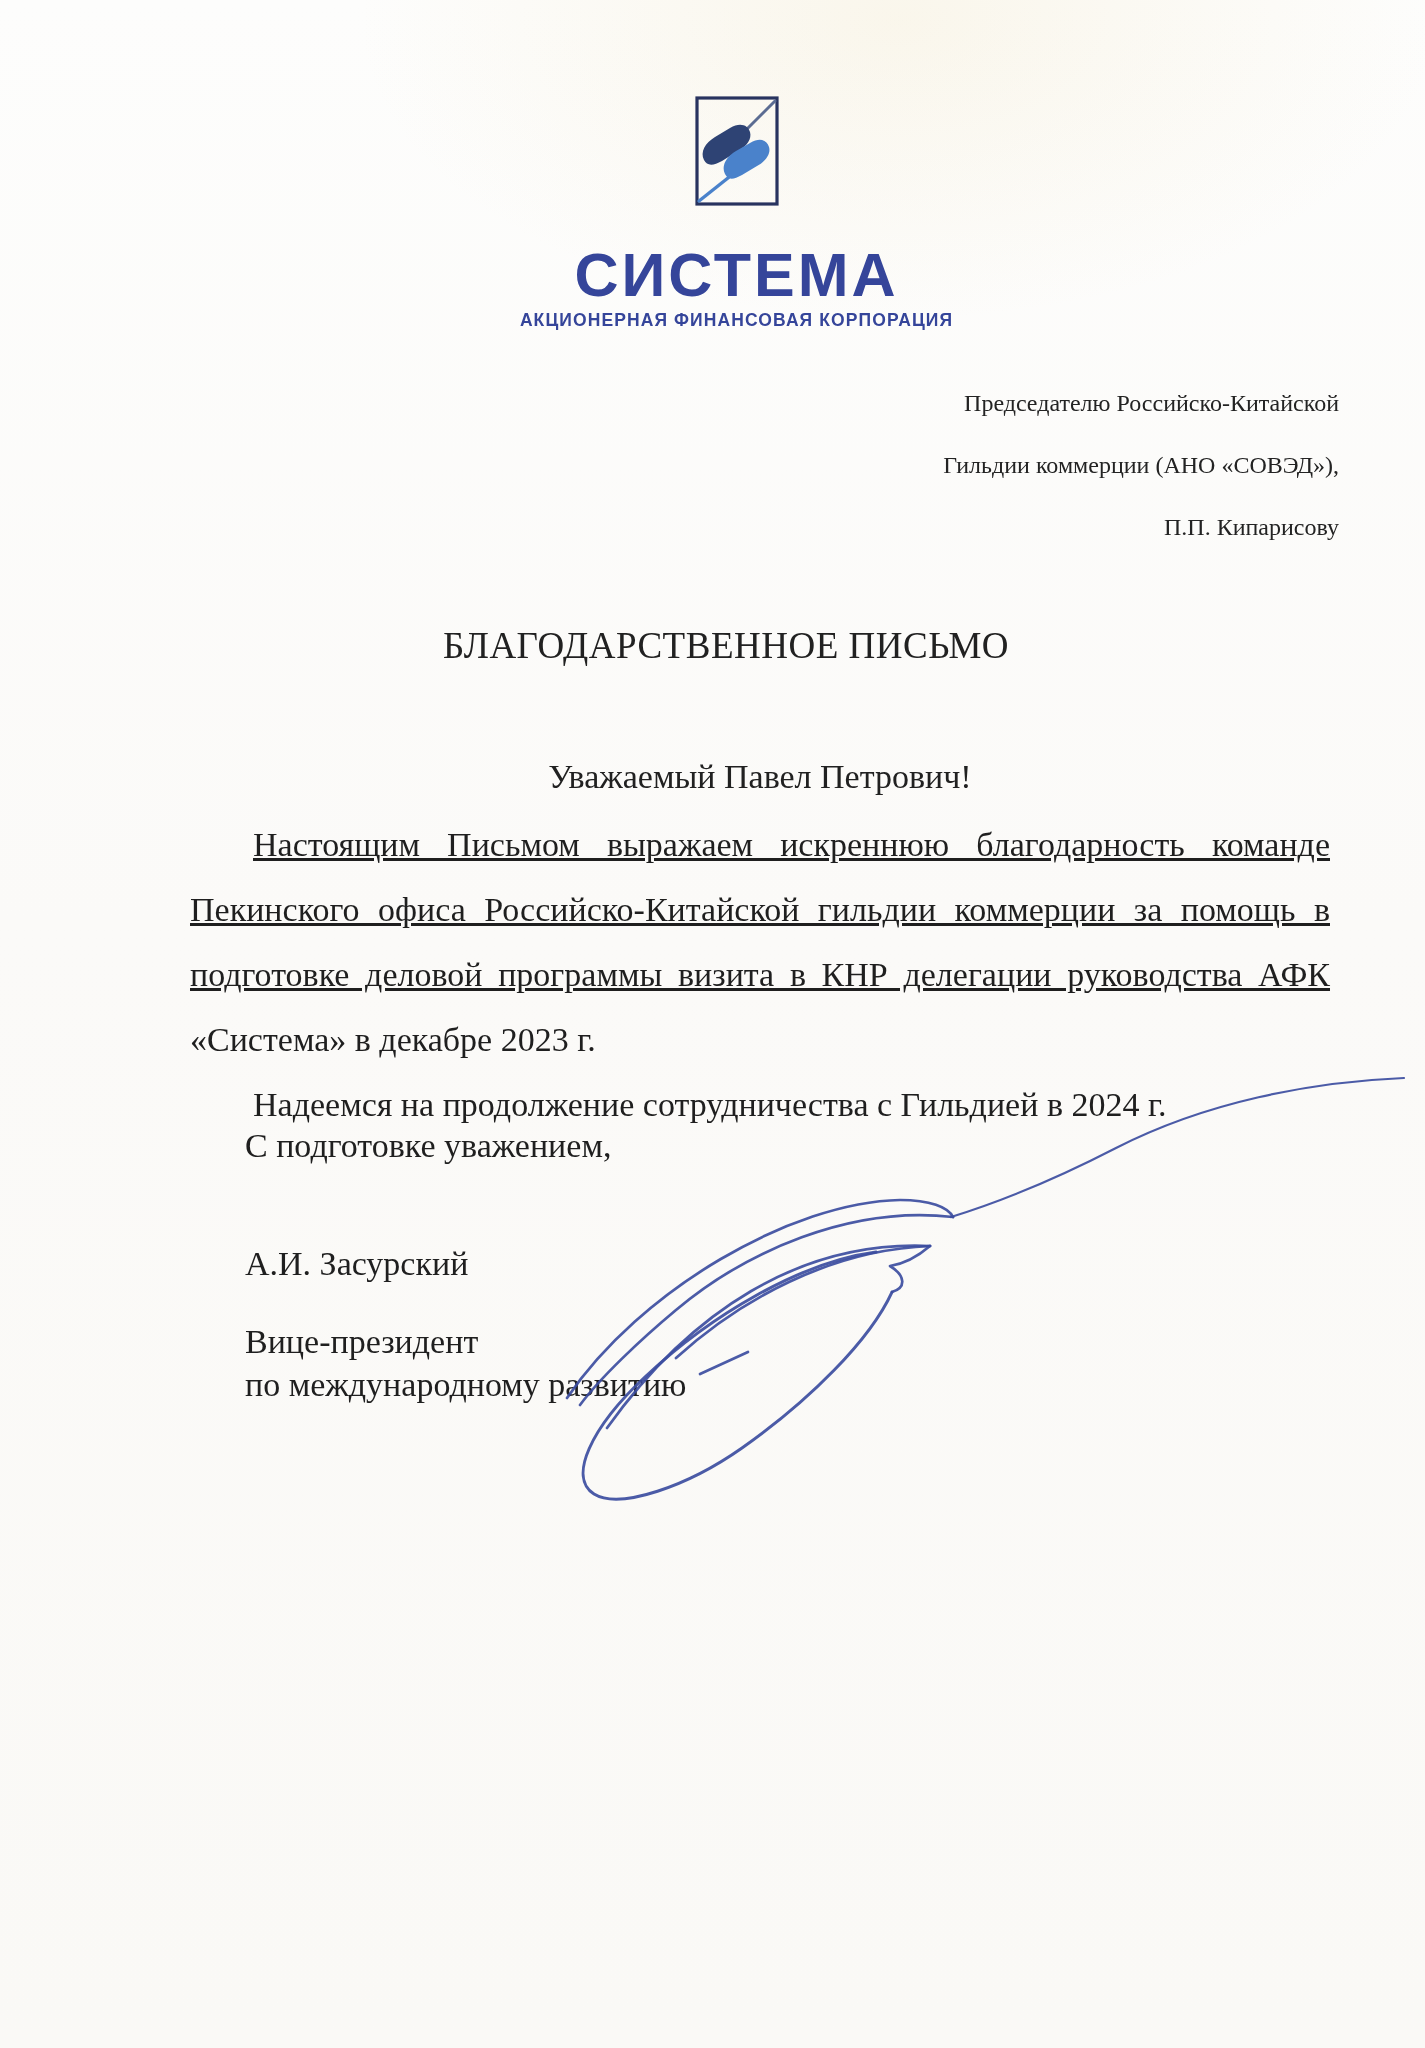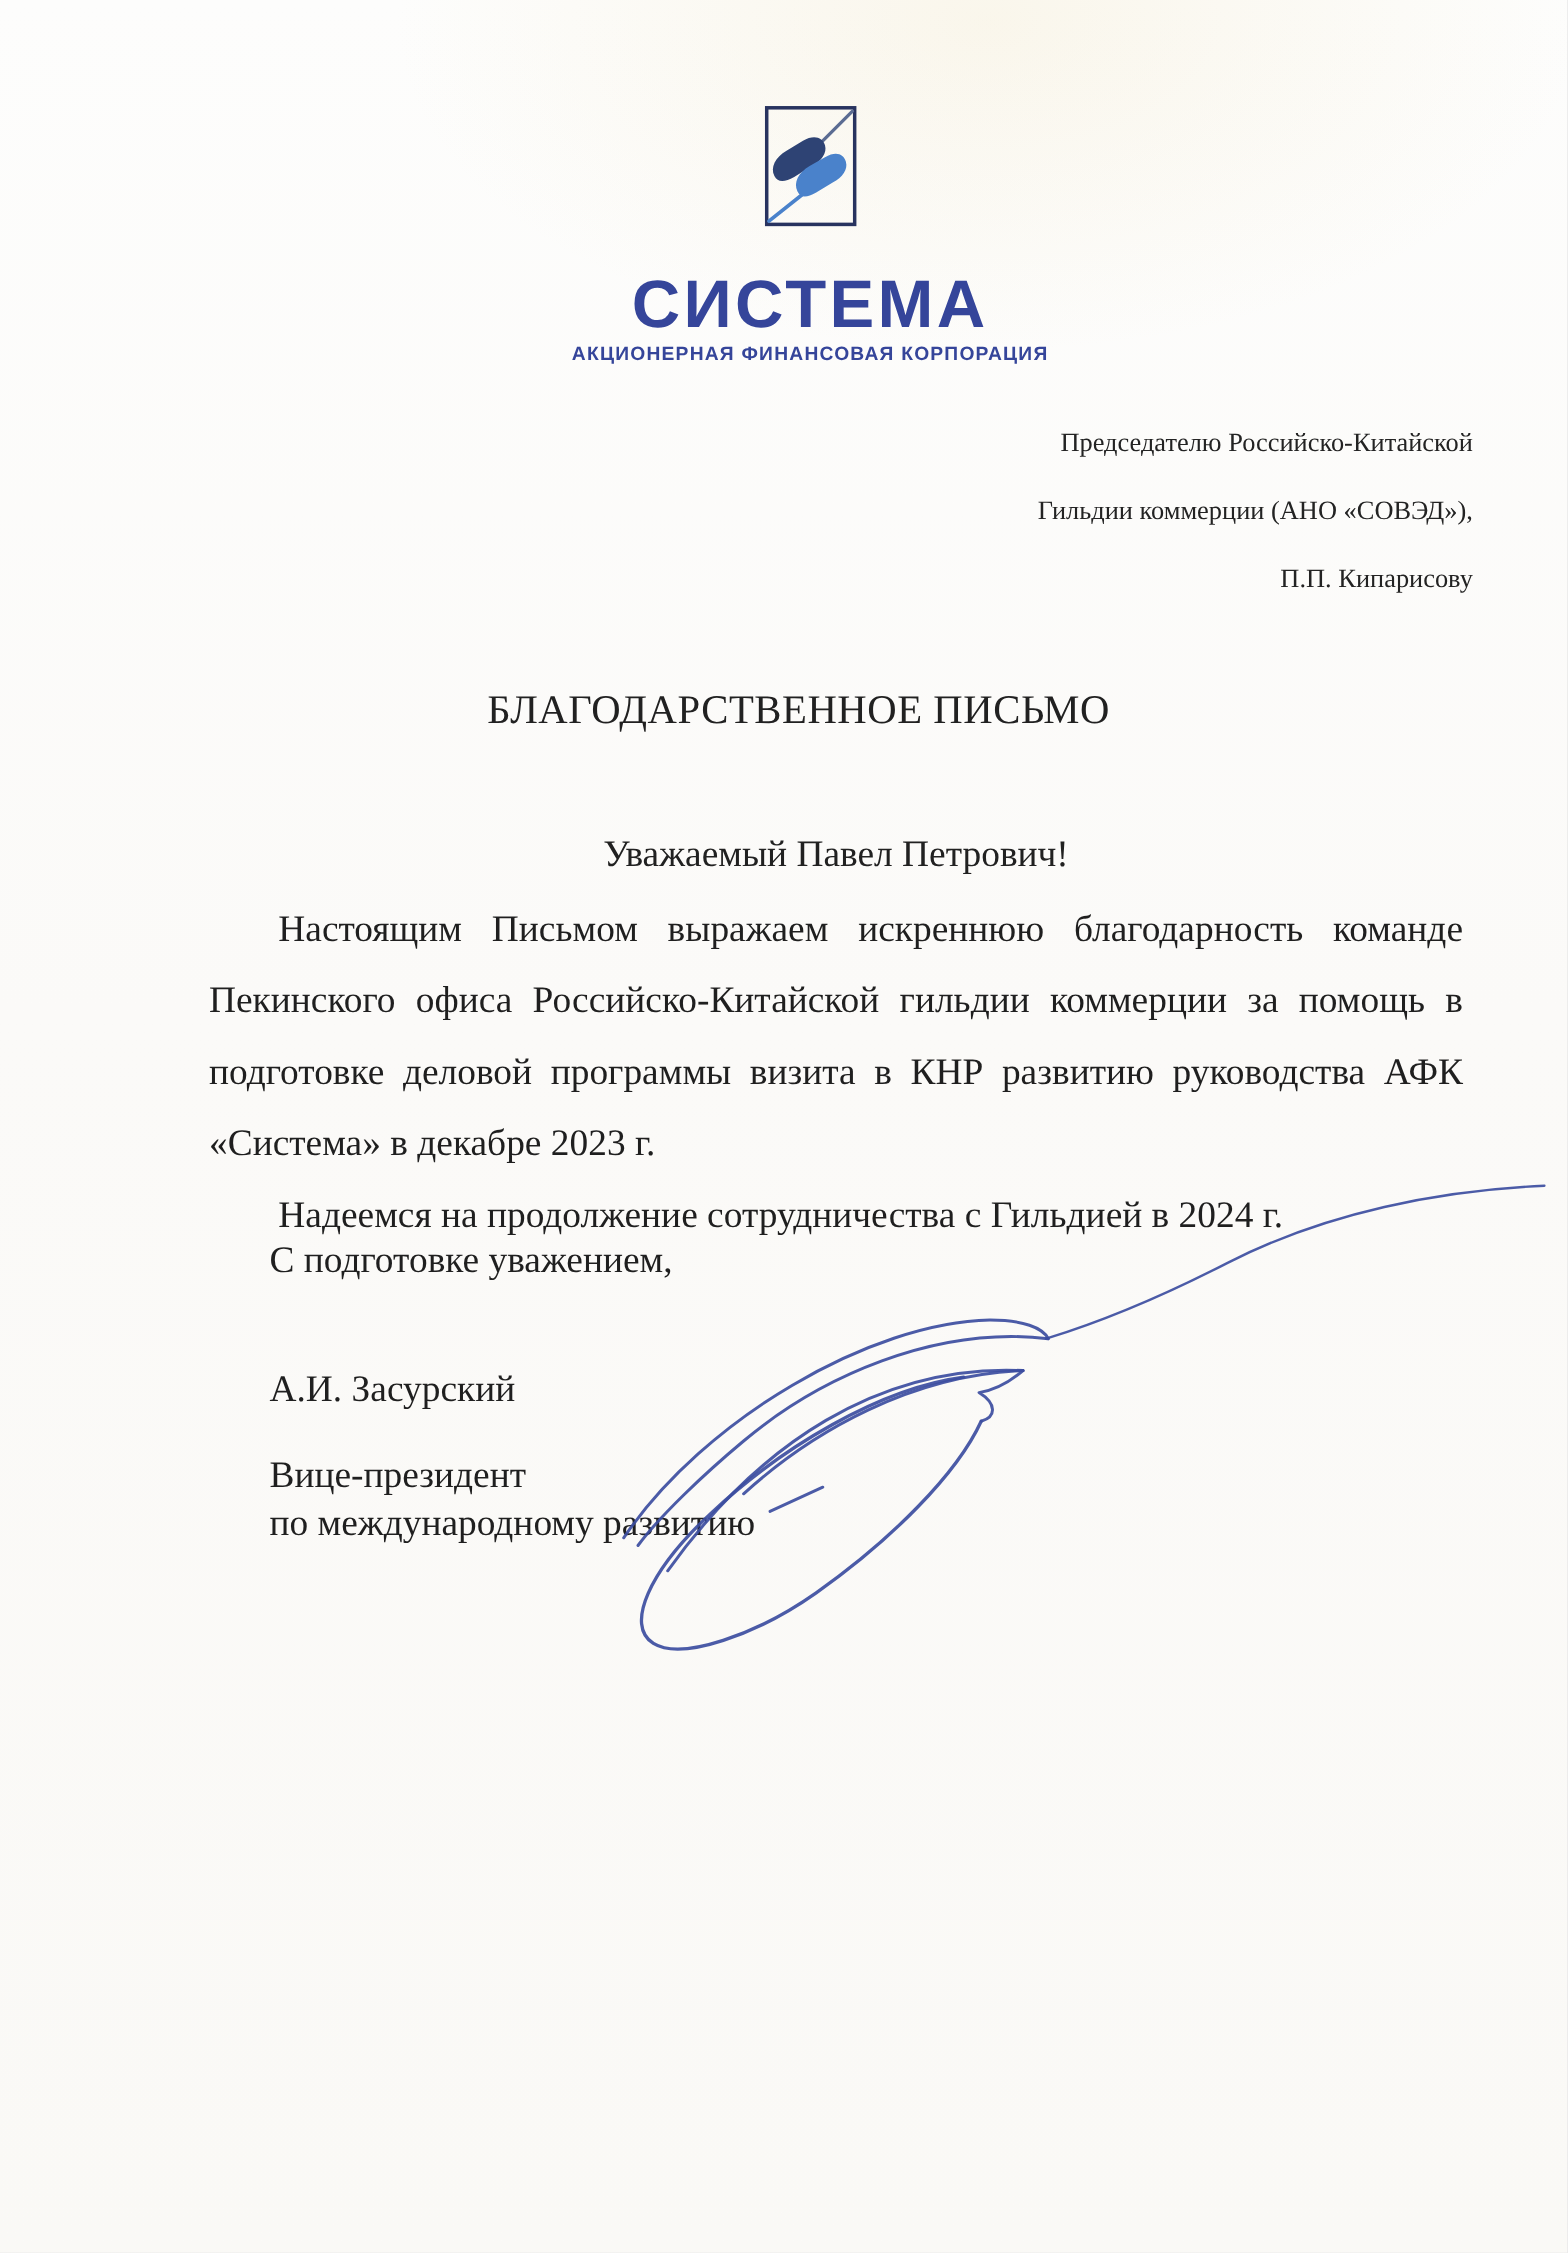--- a/index.html
+++ b/index.html
@@ -40,21 +40,21 @@
   .title{
     position:absolute; top:624px; left:190px; width:1140px; text-align:center;
     transform:translateX(-34px); font-size:37px; letter-spacing:.5px; color:#212121;
   }
   .greeting{
     position:absolute; top:758px; left:190px; width:1140px; text-align:center;
     font-size:34px; color:#212121;
   }
   
   .body-text{position:absolute; top:812px; left:190px; width:1140px; font-size:34px; line-height:65px;}
-  .jline{text-align:justify; text-align-last:justify;}
+  .jline{text-align:justify; text-align-last:justify;text-decoration:underline;}
   .plain{text-align:left;}
   .indent{text-indent:63px;}
   
   .salutation{position:absolute; top:1124px; left:245px; font-size:34px; line-height:44px;}
   .signer-name{position:absolute; top:1242px; left:245px; font-size:34px; line-height:44px;}
   .signer-title{position:absolute; top:1320px; left:245px; font-size:34px; line-height:43px;}
   
   .signature{position:absolute; inset:0; width:1425px; height:2048px; pointer-events:none;}
   .signature path{fill:none; stroke:var(--ink); stroke-linecap:round; stroke-linejoin:round; opacity:.92;}
   .sig-thin{stroke-width:2.2;}
@@ -84,21 +84,21 @@
     <div>П.П. Кипарисову</div>
   </div>
 
   <div class="title">БЛАГОДАРСТВЕННОЕ ПИСЬМО</div>
 
   <div class="greeting">Уважаемый Павел Петрович!</div>
 
   <div class="body-text">
     <div class="jline indent">Настоящим Письмом выражаем искреннюю благодарность команде</div>
     <div class="jline">Пекинского офиса Российско-Китайской гильдии коммерции за помощь в</div>
-    <div class="jline">подготовке деловой программы визита в КНР развитию руководства АФК</div>
+    <div class="jline">подготовке деловой программы визита в КНР делегации руководства АФК</div>
     <div class="plain">«Система» в декабре 2023 г.</div>
     <div class="plain indent">Надеемся на продолжение сотрудничества с Гильдией в 2024 г.</div>
   </div>
 
   <div class="salutation">С подготовке уважением,</div>
   <div class="signer-name">А.И. Засурский</div>
   <div class="signer-title">
     <div>Вице-президент</div>
     <div>по международному развитию</div>
   </div>

